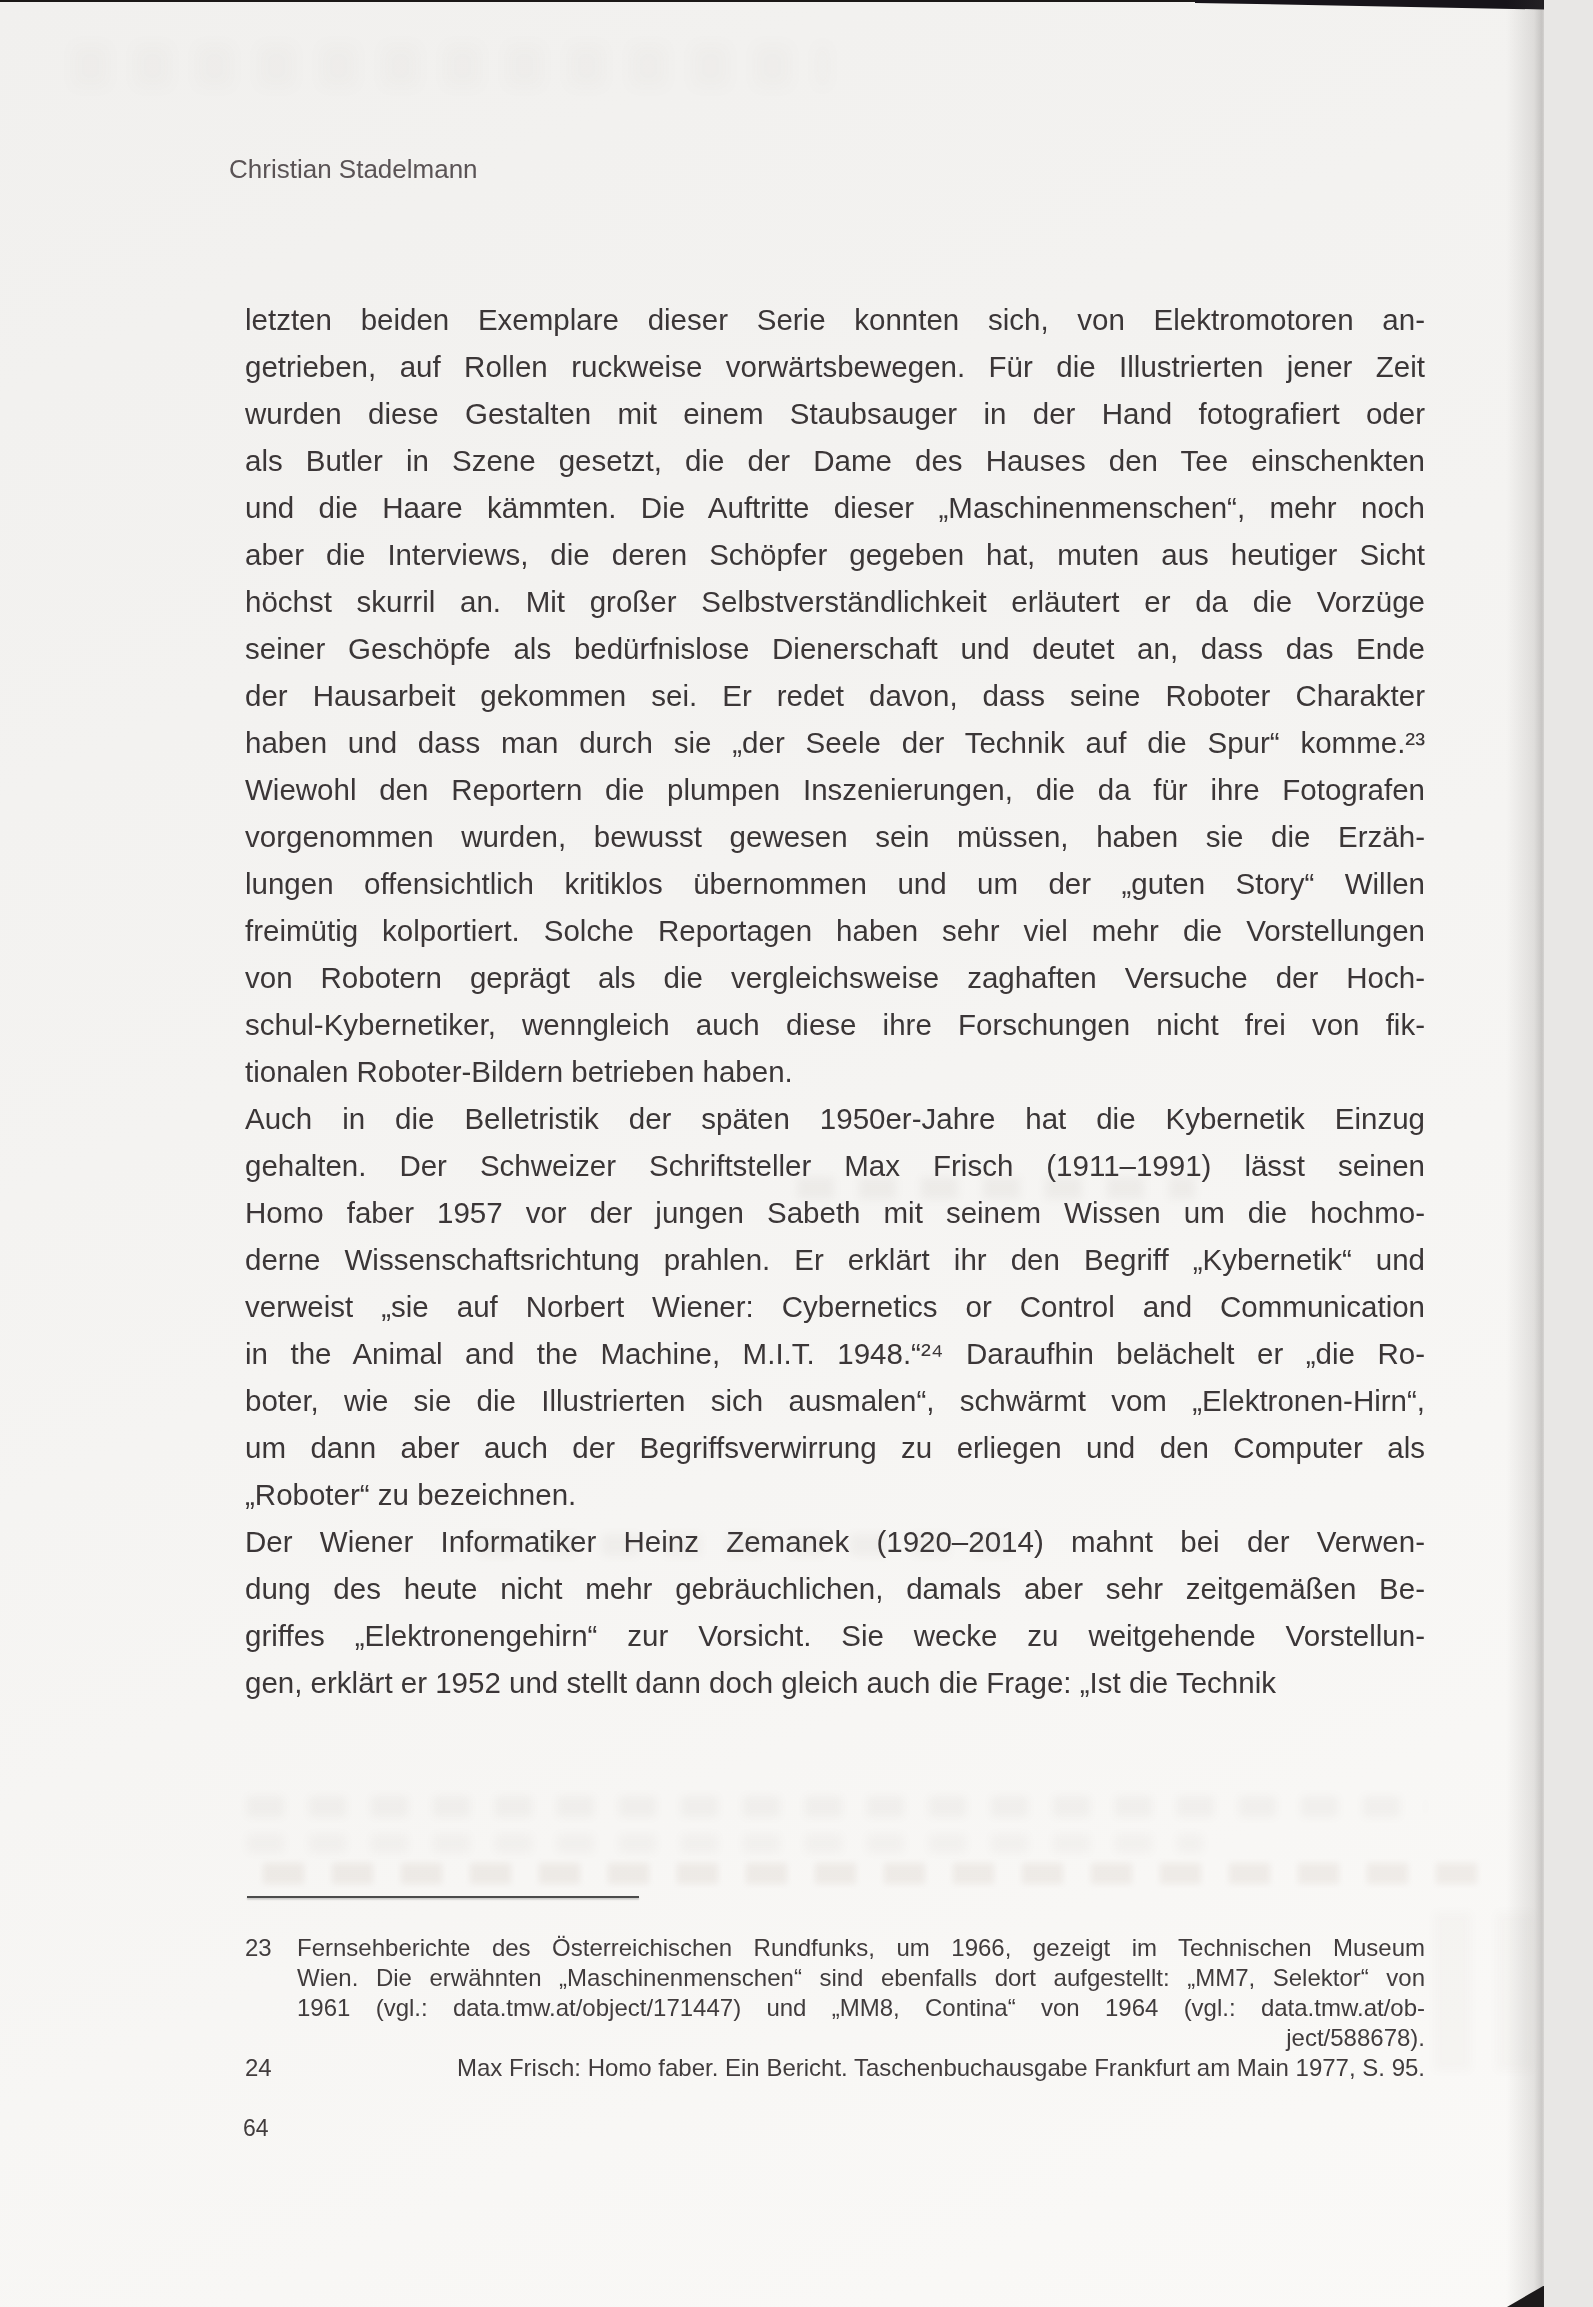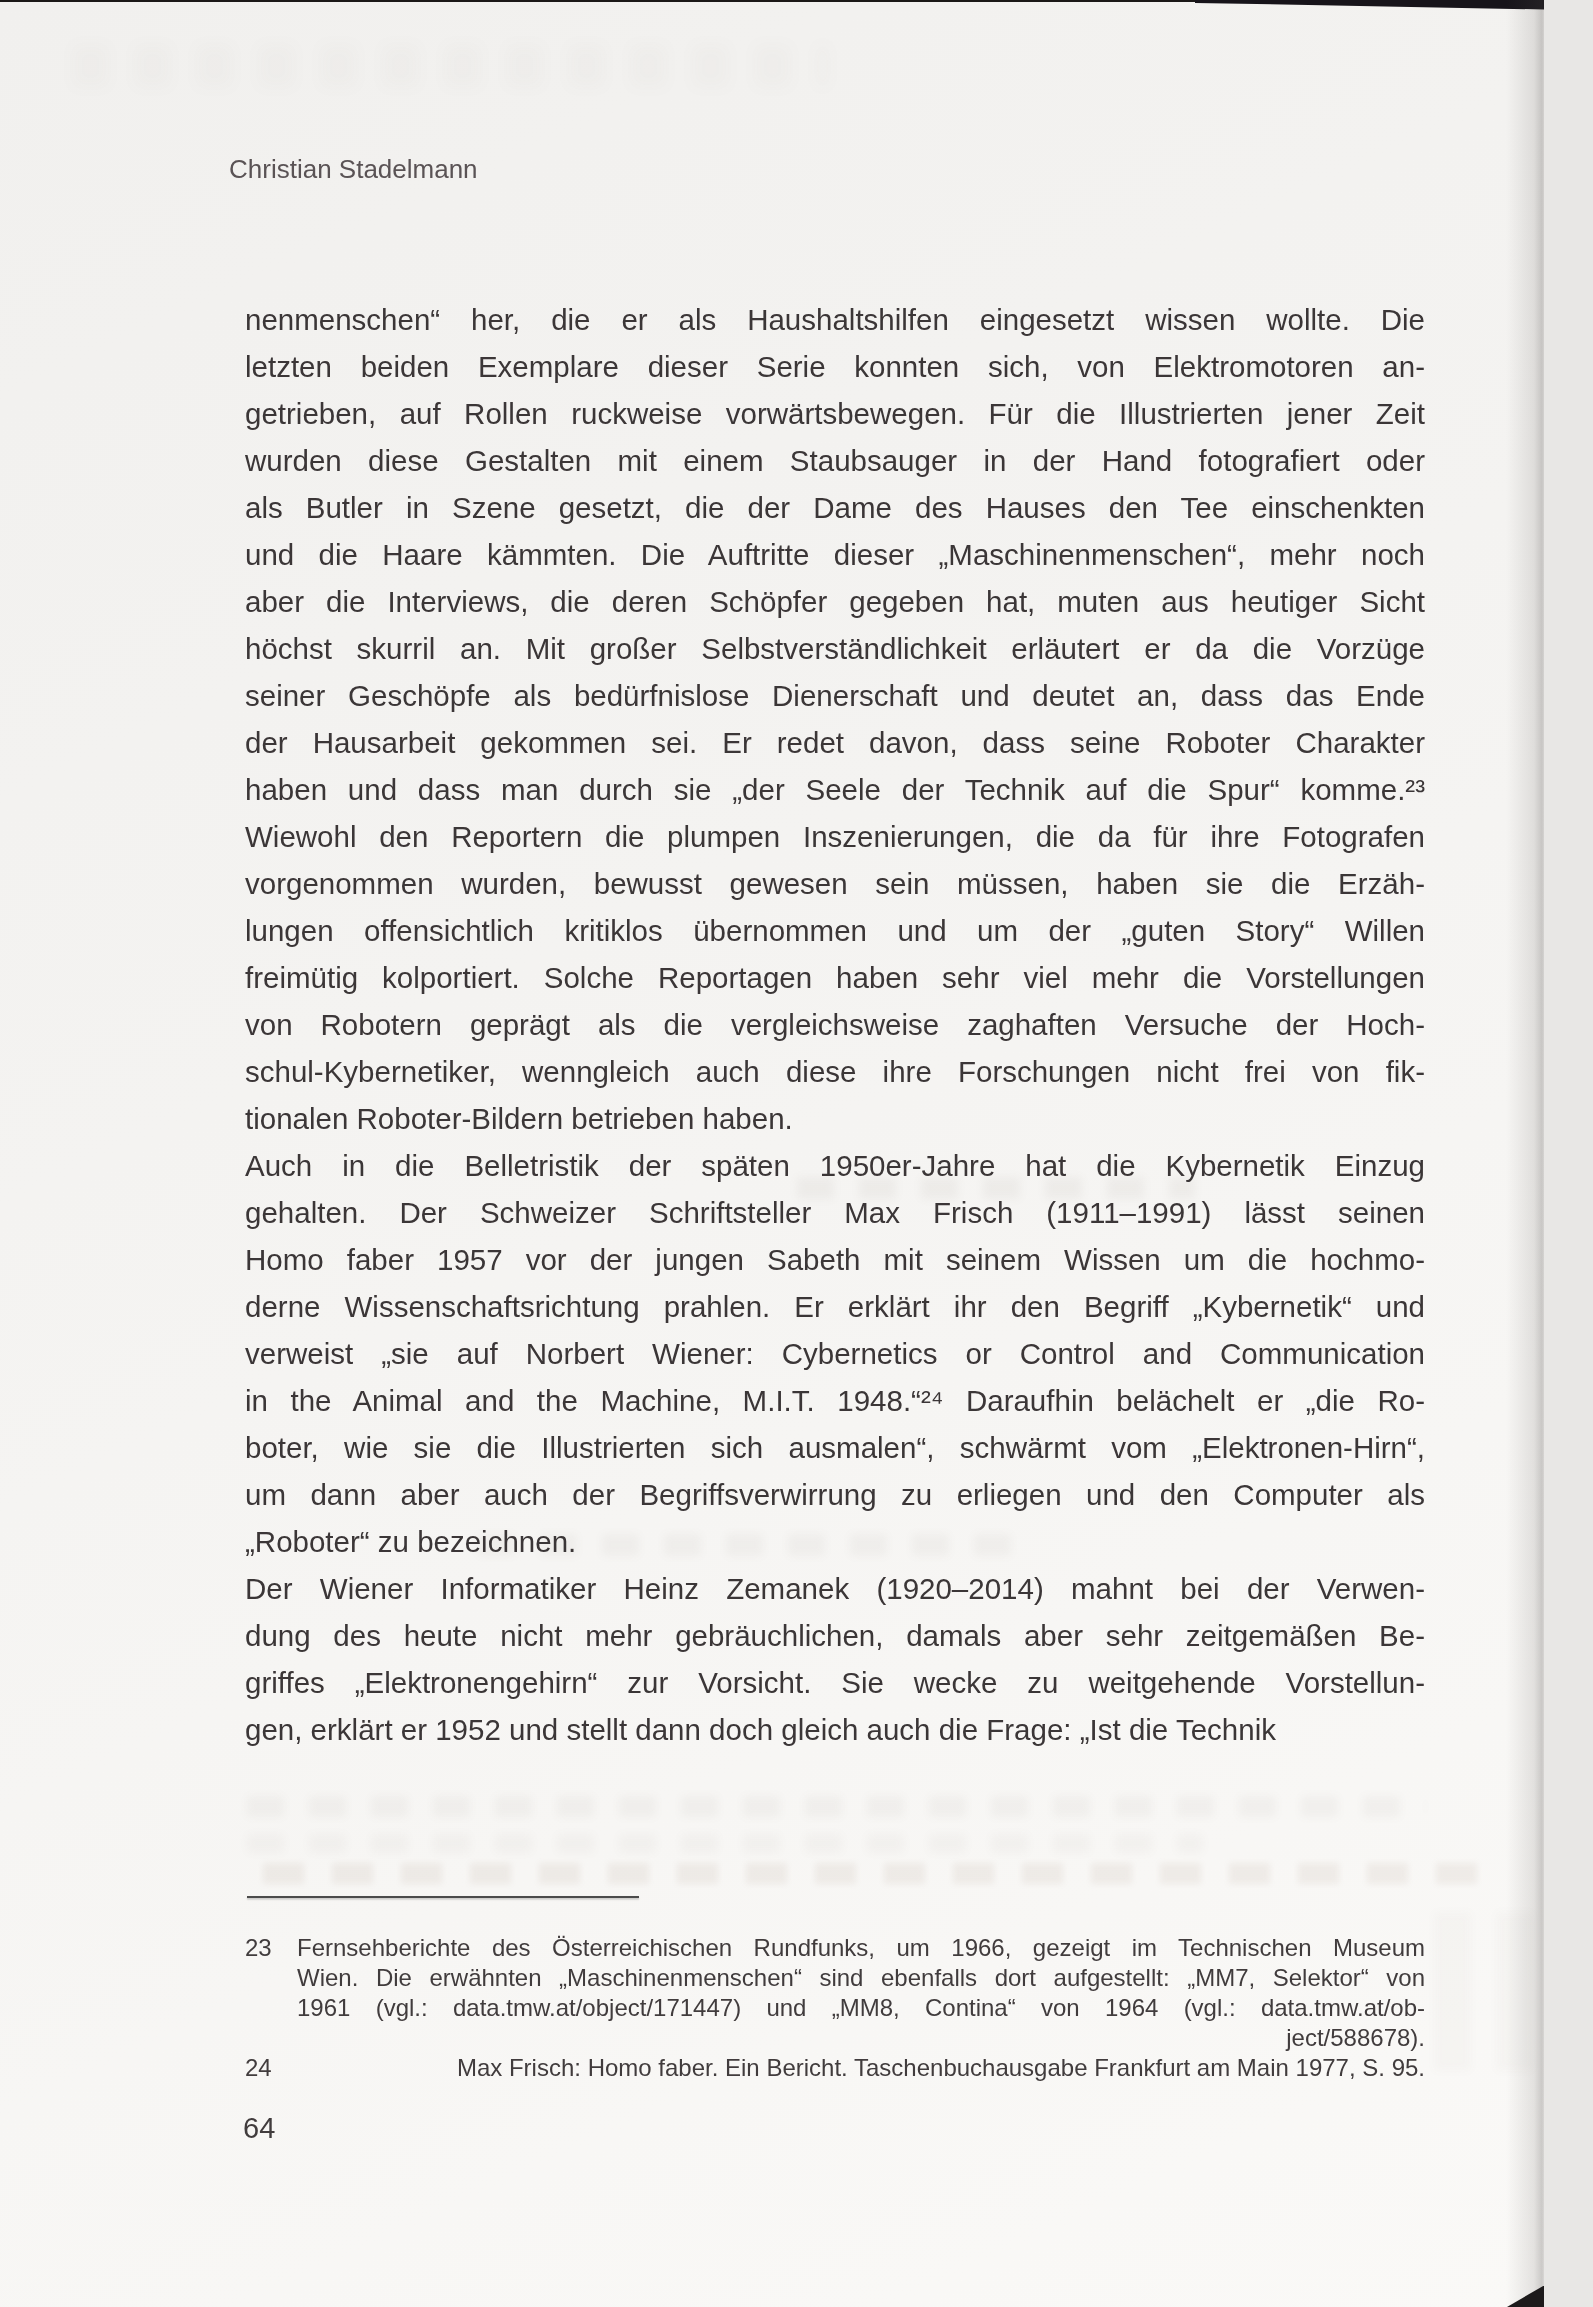--- a/index.html
+++ b/index.html
@@ -39,21 +39,21 @@
   .bline.last::after{content:none;}
   .fn-rule{position:absolute;left:247px;top:1896px;width:392px;height:2.4px;background:#4b4b4b;
     box-shadow:0 1.6px 1.6px rgba(0,0,0,.22);}
   .footnotes{position:absolute;left:245px;top:1921px;width:1180px;color:#413c3d;font-size:24px;margin-top:12px;}
   .footnote{position:relative;padding-left:52px;}
   .fn-num{position:absolute;left:0;top:0;line-height:30px;}
   .fline{height:30px;line-height:30px;overflow:hidden;text-align:justify;}
   .fline::after{content:"";display:inline-block;width:100%;height:0;}
   .fline.last{text-align:right;}
   .fline.last::after{content:none;}
-  .page-number{position:absolute;left:243px;top:2111px;font-size:29px;line-height:35px;color:#413c3d;}
+  .page-number{position:absolute;left:243px;top:2111px;font-size:23px;line-height:35px;color:#413c3d;}
 </style>
 </head>
 <body>
 
 <div class="page">
 
   <div class="edge-top"></div>
   <div class="edge-top-wedge"></div>
   <div class="crease"></div>
   <div class="edge-right-light"></div>
@@ -61,21 +61,20 @@
   <div class="ghost g1"></div>
   <div class="ghost g2"></div>
   <div class="ghost g3"></div>
   <div class="ghost g4"></div>
   <div class="ghost g5"></div>
   <div class="ghost g6"></div>
   <div class="ghost g7"></div>
 
   <div class="running-header">Christian Stadelmann</div>
   <div class="body-text">
-      <div class="bline">nenmenschen“ her, die er als Haushaltshilfen eingesetzt wissen wollte. Die</div>
       <div class="bline">letzten beiden Exemplare dieser Serie konnten sich, von Elektromotoren an-</div>
       <div class="bline">getrieben, auf Rollen ruckweise vorwärtsbewegen. Für die Illustrierten jener Zeit</div>
       <div class="bline">wurden diese Gestalten mit einem Staubsauger in der Hand fotografiert oder</div>
       <div class="bline">als Butler in Szene gesetzt, die der Dame des Hauses den Tee einschenkten</div>
       <div class="bline">und die Haare kämmten. Die Auftritte dieser „Maschinenmenschen“, mehr noch</div>
       <div class="bline">aber die Interviews, die deren Schöpfer gegeben hat, muten aus heutiger Sicht</div>
       <div class="bline">höchst skurril an. Mit großer Selbstverständlichkeit erläutert er da die Vorzüge</div>
       <div class="bline">seiner Geschöpfe als bedürfnislose Dienerschaft und deutet an, dass das Ende</div>
       <div class="bline">der Hausarbeit gekommen sei. Er redet davon, dass seine Roboter Charakter</div>
       <div class="bline">haben und dass man durch sie „der Seele der Technik auf die Spur“ komme.²³</div>

